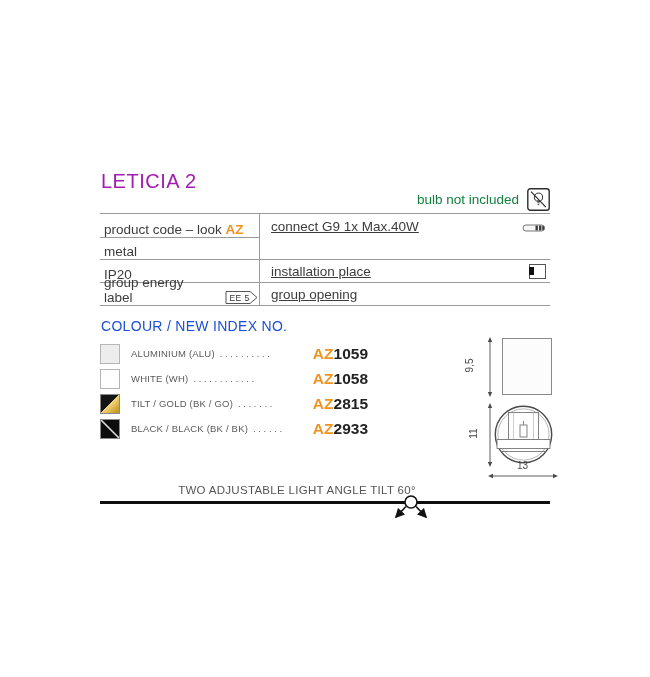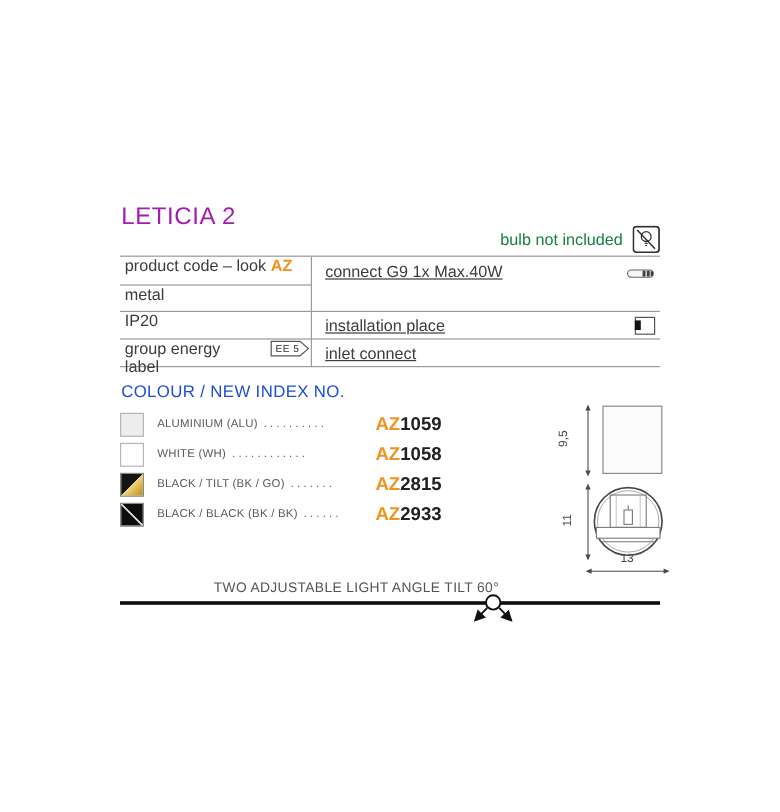--- a/index.html
+++ b/index.html
@@ -22,21 +22,21 @@
   .bulb-note .txt { font-size:13.5px; color:#15803d; }
   
   .spec-table {
     position:absolute; left:100px; top:213px; width:450px;
     border-top:1px solid #9b9b9b; font-size:13.5px; color:#3c3c3c;
   }
   .spec-row { display:flex; }
   .cell { display:flex; align-items:center; }
   .cell-left {
     width:160px; border-right:1px solid #9b9b9b; padding-left:4px;
-    display:flex; align-items:flex-start; gap:10px;
+    display:flex; align-items:flex-end; gap:10px;
   }
   .cell-right {
     flex:1; padding-left:11px; padding-right:4px;
     display:flex; align-items:center; justify-content:space-between;text-decoration:underline;
   }
   .h24 { height:24px; } .h22 { height:22px; } .h23 { height:23px; }
   .bb { border-bottom:1px solid #9b9b9b; }
   .accent { color:#F09320; font-weight:700; }
   
   .colour-heading {
@@ -135,21 +135,21 @@
       <div class="cell cell-left bb">
         <span>group energy label</span>
         <span style="display:inline-block;width:34px;height:15px;">
           <svg width="34" height="15" viewBox="0 0 34 15">
             <polygon points="1,1.5 25,1.5 32,7.5 25,13.5 1,13.5" fill="#fff" stroke="#555" stroke-width="1"></polygon>
             <text x="4.5" y="10.7" font-size="8.5" fill="#333" letter-spacing="0.4" font-family="Liberation Sans, sans-serif">EE 5</text>
           </svg>
         </span>
       </div>
       <div class="cell cell-right bb">
-        <span>inlet connect</span>
+        <span>group opening</span>
       </div>
     </div>
   </div>
 
   <div class="colour-heading">COLOUR / NEW INDEX NO.</div>
 
   <div class="colour-list">
     <div class="colour-row">
       <span class="swatch aluminium"></span>
       <span class="colour-label">ALUMINIUM (ALU)</span>
@@ -157,21 +157,21 @@
       <span class="colour-code"><span class="accent">AZ</span><span>1059</span></span>
     </div>
     <div class="colour-row">
       <span class="swatch white"></span>
       <span class="colour-label">WHITE (WH)</span>
       <span class="colour-dots">. . . . . . . . . . . .</span>
       <span class="colour-code"><span class="accent">AZ</span><span>1058</span></span>
     </div>
     <div class="colour-row">
       <span class="swatch black-gold"></span>
-      <span class="colour-label">BLACK / TILT (BK / GO)</span>
+      <span class="colour-label">TILT / GOLD (BK / GO)</span>
       <span class="colour-dots">. . . . . . .</span>
       <span class="colour-code"><span class="accent">AZ</span><span>2815</span></span>
     </div>
     <div class="colour-row">
       <span class="swatch black-black"></span>
       <span class="colour-label">BLACK / BLACK (BK / BK)</span>
       <span class="colour-dots">. . . . . .</span>
       <span class="colour-code"><span class="accent">AZ</span><span>2933</span></span>
     </div>
   </div>

